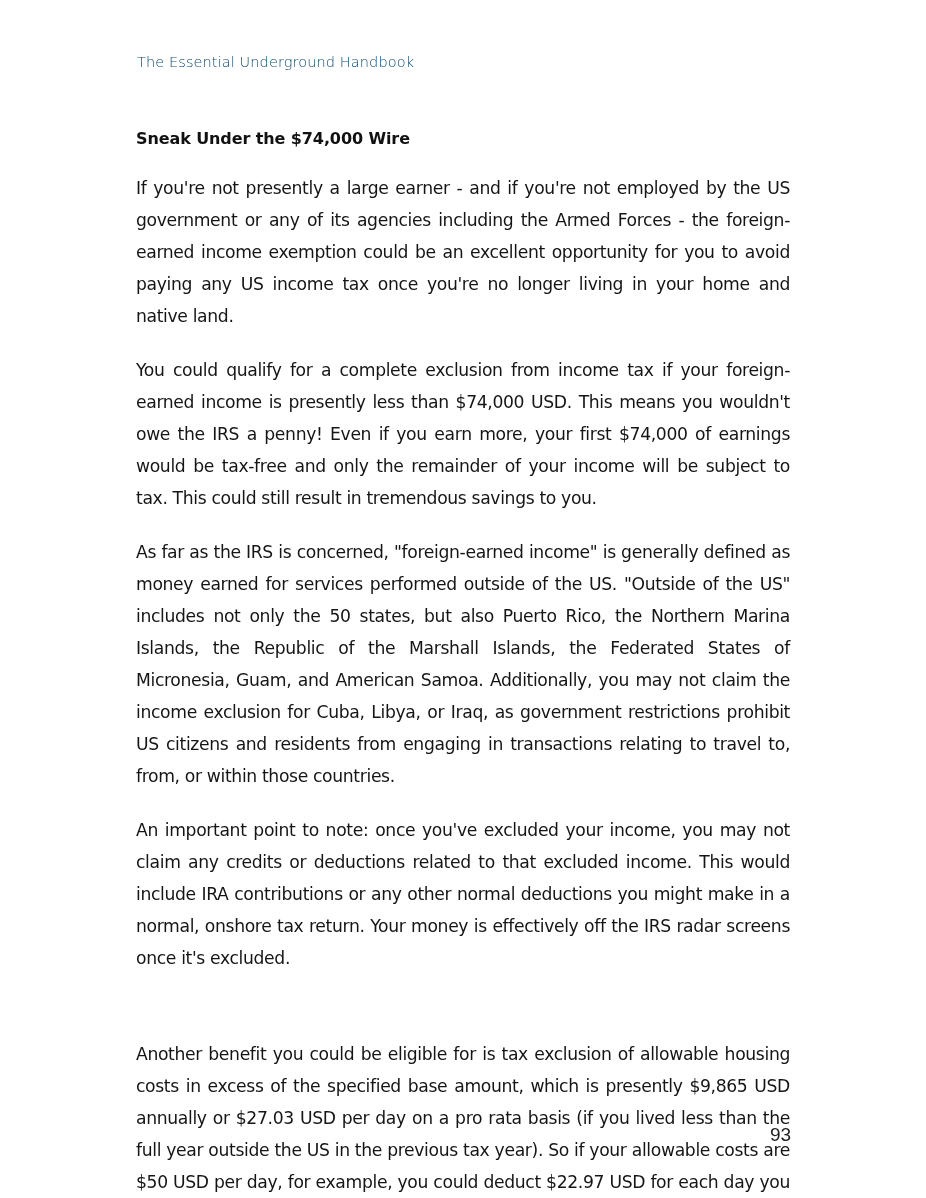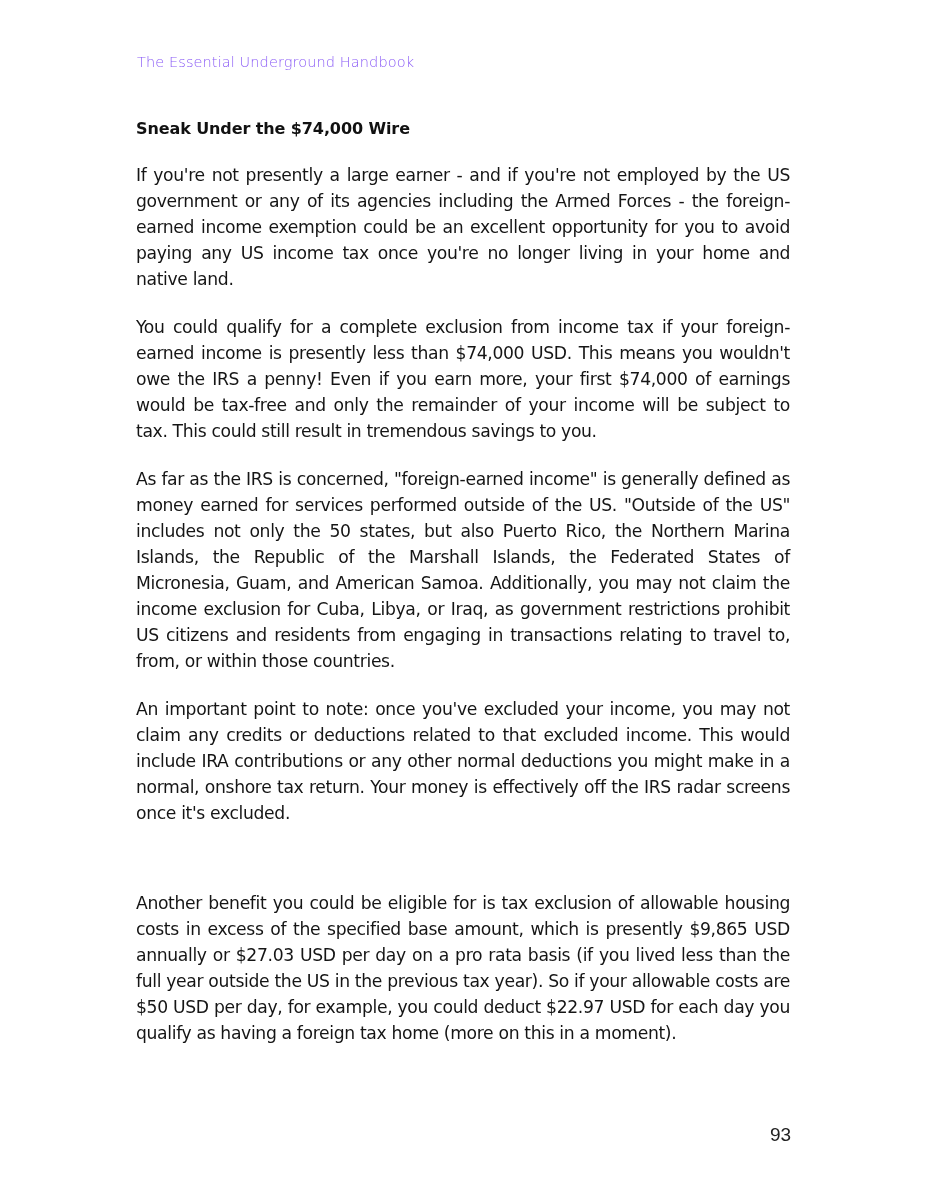--- a/index.html
+++ b/index.html
@@ -22,50 +22,50 @@
       width: 926px;
       height: 1198px;
       background: #ffffff;
     }
     .running-header {
       position: absolute;
       left: 137px;
       top: 54px;
       font-size: 14.5px;
       font-weight: 300;
-      color: #8b5cf6;
+      color: #0c4a6e;
       letter-spacing: 0.1px;
       font-family: "DejaVu Sans", sans-serif;
     }
     .content {
       position: absolute;
       left: 136px;
       top: 110px;
       width: 654px;
     }
     .section-heading {
       font-size: 16px;
       font-weight: bold;
       margin: 0;
       line-height: 22px;
       color: #111111;
       font-family: "DejaVu Sans", sans-serif;
       letter-spacing: -0.1px;
     }
     .para {
       font-size: 17.2px;
-      line-height: 26px;
+      line-height: 32px;
       text-align: justify;
       margin: 0;
       letter-spacing: -0.35px;
       word-spacing: 0px;
       color: #151515;
       font-family: "DejaVu Sans", sans-serif;
     }
-    .h1 { margin-top: 8px; }
+    .h1 { margin-top: 18px; }
     .gap-after-heading { height: 22px; }
     .gap-para { height: 22px; }
     .gap-section { height: 42px; }
     .page-number {
       position: absolute;
       left: 770px;
       top: 1124px;
       font-size: 19px;
       color: #222222;
       font-family: "Liberation Sans", sans-serif;

